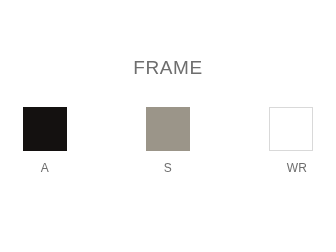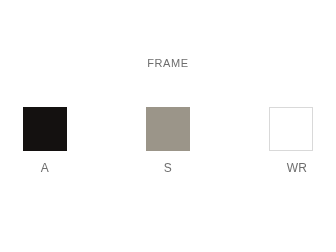--- a/index.html
+++ b/index.html
@@ -21,21 +21,21 @@
     background: #ffffff;
     box-sizing: border-box;
   }
 
   .panel-title {
     position: absolute;
     top: 57px;
     left: 0;
     width: 336px;
     text-align: center;
-    font-size: 11px;
+    font-size: 19px;
     letter-spacing: 0.6px;
     color: #6e6e6e;
     font-family: "Liberation Sans", sans-serif;
     white-space: nowrap;
     user-select: none;
   }
 
   .swatch-row {
     position: absolute;
     top: 107px;

